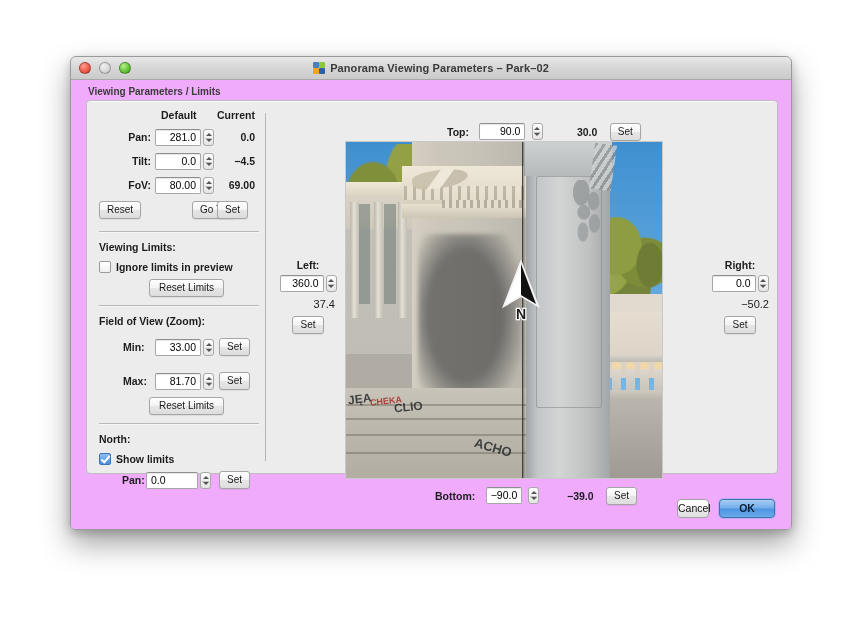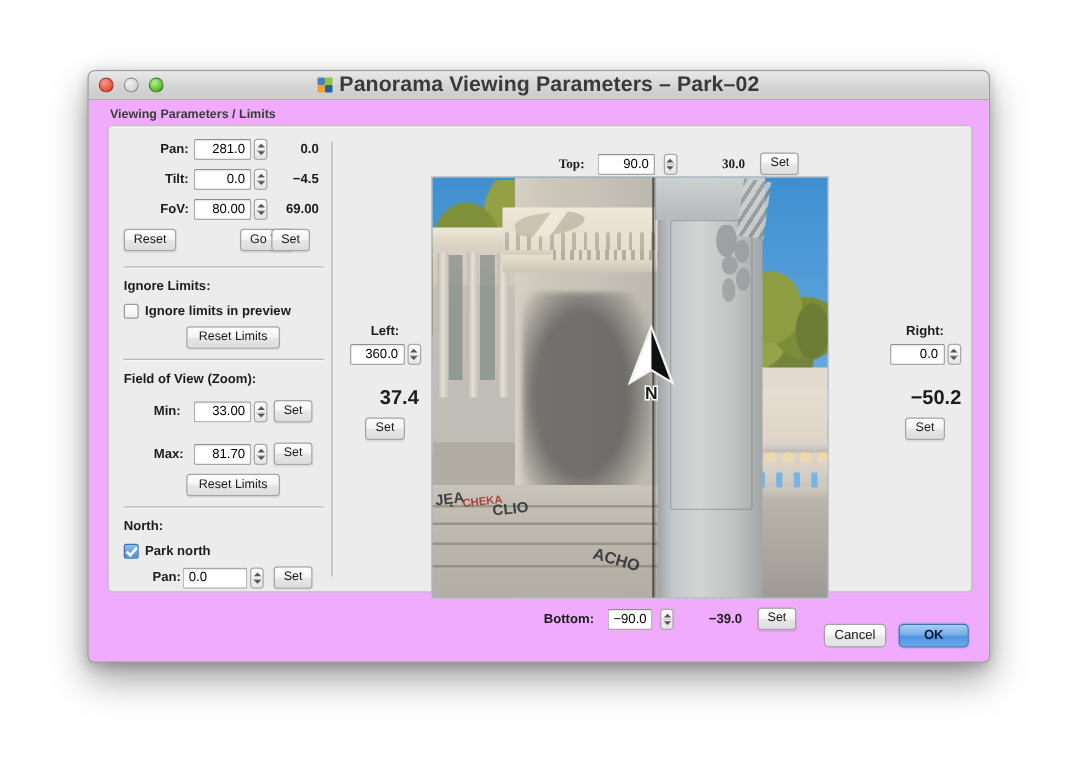--- a/index.html
+++ b/index.html
@@ -48,21 +48,21 @@
     width: 12px; height: 12px; position: relative;
   }
   #app-icon i {
     position: absolute; width: 6px; height: 6px; border-radius: 1px; display: block;
   }
   #app-icon i:nth-child(1){ left:0;   top:0;   background:#4a7fc1; }
   #app-icon i:nth-child(2){ left:6px; top:0;   background:#8dc63f; }
   #app-icon i:nth-child(3){ left:0;   top:6px; background:#f7a21c; }
   #app-icon i:nth-child(4){ left:6px; top:6px; background:#2e5f9e; }
   #title-text {
-    font-size: 17px; font-weight: bold; color: #3a3a3a;
+    font-size: 11px; font-weight: bold; color: #3a3a3a;
     letter-spacing: 0.1px;
   }
 
   
   #win-body { position: relative; height: 450px; background: #f0abfc; }
 
   #group-label {
     position: absolute; left: 17px; top: 6px;
     font-size: 10px; font-weight: bold; color: #3b3b3b;
   }
@@ -196,48 +196,48 @@
     left: 258px; top: 40px;
     width: 318px; height: 338px;
     overflow: hidden;
     background: #8aa8bf;
     border: 1px solid #c9c9c9;
     box-sizing: border-box;
   }
 
   
   #topctl { position: absolute; left: 360px; top: 21px; }
-  #topctl .lbl-b { display: inline-block; vertical-align: middle; font-family: Liberation Serif, serif; }
+  #topctl .lbl-b { display: inline-block; vertical-align: middle; }
   #topctl .field { display: inline-block; width: 46px; vertical-align: middle; margin-left: 6px; }
   #topctl .stepper { display: inline-block; vertical-align: middle; margin-left: 2px; }
   #topctl .cur { display: inline-block; vertical-align: middle; margin-left: 14px; width: 36px; text-align: right; }
   #topctl .btn { display: inline-block; vertical-align: middle; margin-left: 8px; }
 
   
   #botctl { position: absolute; left: 348px; top: 385px; }
   #botctl .lbl-b { display: inline-block; vertical-align: middle; }
   #botctl .field { display: inline-block; width: 36px; vertical-align: middle; margin-left: 6px; }
   #botctl .stepper { display: inline-block; vertical-align: middle; margin-left: 2px; }
   #botctl .cur { display: inline-block; vertical-align: middle; margin-left: 14px; width: 36px; text-align: right; }
   #botctl .btn { display: inline-block; vertical-align: middle; margin-left: 8px; }
 
   
   #leftctl { position: absolute; left: 190px; top: 158px; width: 62px; text-align: center; }
   #rightctl { position: absolute; left: 620px; top: 158px; width: 66px; text-align: center; }
   .sidectl .hdr { margin-bottom: 4px; }
   .sidectl .fr { display: flex; align-items: center; justify-content: center; gap: 2px; }
   .sidectl .field { width: 44px; }
-  .sidectl .cur { margin-top: 18px; font-size: 16px; font-weight: bold; color: #1c1c1c; text-align: right; padding-right: 4px; }
+  .sidectl .cur { margin-top: 6px; font-size: 11px; font-weight: normal; color: #1c1c1c; text-align: right; padding-right: 4px; }
   .sidectl .btn { margin-top: 6px; display: inline-block; }
 
   
   #footer { position: absolute; right: 16px; bottom: 12px; display: flex; gap: 10px; }
   .btn-footer {
     box-sizing: border-box;
-    width: 50px; height: 19px;
+    width: 32px; height: 19px;
     border-radius: 4px;
     font-size: 10.5px;
     line-height: 17px; text-align: center;
     border: 1px solid #a2a2a2;
     background: linear-gradient(to bottom, #ffffff 0%, #f6f6f6 48%, #e9e9e9 52%, #e0e0e0 100%);
     color: #111;
   }
   #ok-button {
     width: 56px;
     border-color: #3f74ad;
@@ -374,20 +374,24 @@
 
   <div id="win-body">
 
     <div id="group-label">Viewing Parameters / Limits</div>
     <div id="groupbox">
 
       <div id="vdivider"></div>
 
       <div id="leftcol">
 
+        <div id="col-head">
+          <span class="lbl-b d">Default</span>
+          <span class="lbl-b c">Current</span>
+        </div>
 
         <div class="pf-row">
           <span class="lbl-b nm">Pan:</span>
           <div class="field">281.0</div>
           <div class="stepper">
               <i></i>
             </div>
           <span class="lbl-b cur">0.0</span>
         </div>
 
@@ -410,21 +414,21 @@
         </div>
 
         <div id="btnrow1">
           <div class="btn b1">Reset</div>
           <div class="btn b2">Go To</div>
           <div class="btn b3">Set</div>
         </div>
 
         <div class="sep" style="margin-top:4px;"></div>
 
-        <div class="lbl-b sect-title">Ignore Limits:</div>
+        <div class="lbl-b sect-title">Viewing Limits:</div>
         <div class="chk-row" style="margin-top:3px;">
           <span class="chk"></span>
           <span class="lbl-b">Ignore limits in preview</span>
         </div>
         <div style="height:22px; position:relative; margin-top:4px;">
           <div class="btn wide" style="position:absolute; left:50px; top:0;">Reset Limits</div>
         </div>
 
         <div class="sep" style="margin-top:4px;"></div>
 
@@ -447,21 +451,21 @@
         </div>
         <div style="height:22px; position:relative; margin-top:2px;">
           <div class="btn wide" style="position:absolute; left:50px; top:0;">Reset Limits</div>
         </div>
 
         <div class="sep" style="margin-top:4px;"></div>
 
         <div class="lbl-b sect-title">North:</div>
         <div class="chk-row">
           <span class="chk on"></span>
-          <span class="lbl-b">Park north</span>
+          <span class="lbl-b">Show limits</span>
         </div>
         <div id="npan-row" style="margin-top:3px;">
           <span class="lbl-b nm">Pan:</span>
           <div class="field left-align">0.0</div>
           <div class="stepper">
               <i></i>
             </div>
           <div class="btn">Set</div>
         </div>
 

